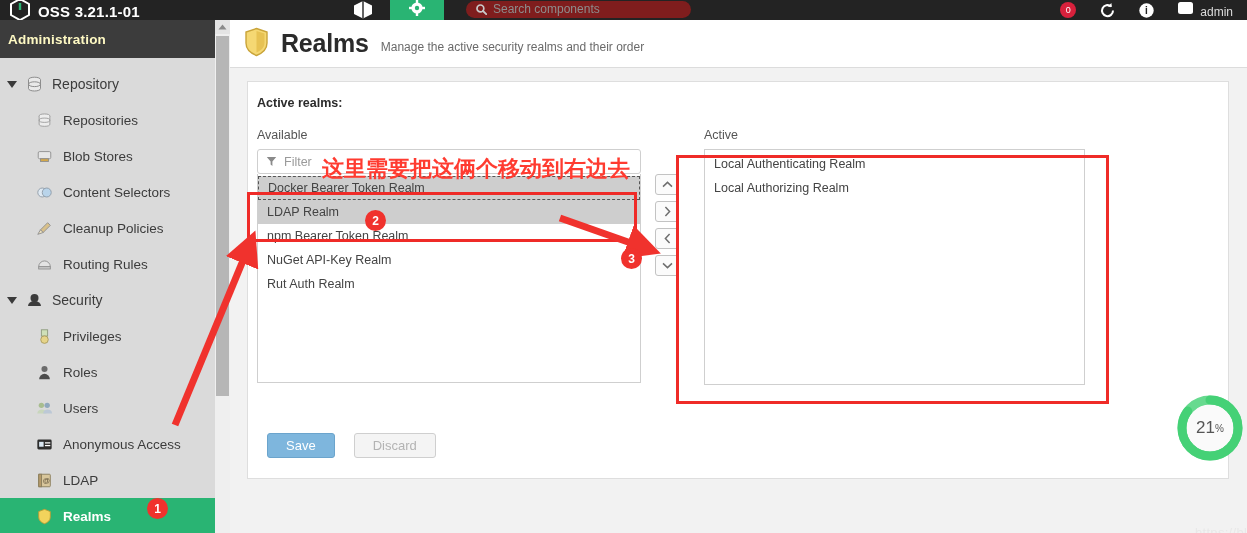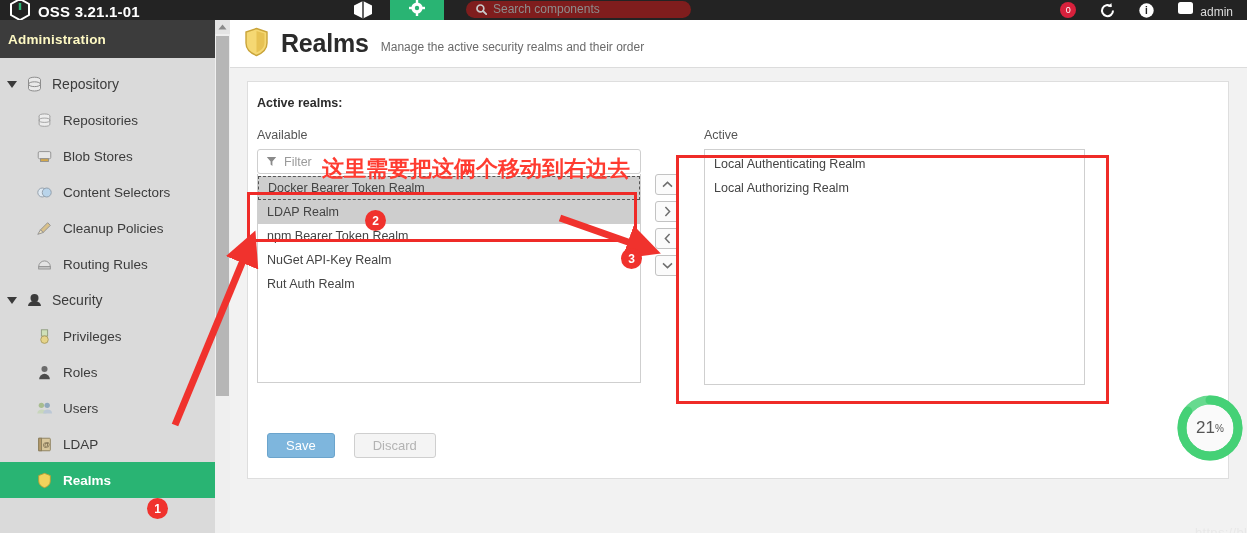--- a/index.html
+++ b/index.html
@@ -363,20 +363,31 @@
           <svg class="ico-sm" viewBox="0 0 19 19">
             <circle cx="6" cy="6" r="3" fill="#a8bd8f"></circle>
             <circle cx="12.5" cy="6" r="3" fill="#8fa8bd"></circle>
             <path d="M1.5 15 a5 4.5 0 0 1 10 0 z" fill="#c8d6bc"></path>
             <path d="M8 15 a5 4.5 0 0 1 10 0 z" fill="#bcc8d6"></path>
           </svg>
         </span>
         <span class="nav-item-label">Users</span>
       </div>
 
+      <div class="nav-item">
+        <span>
+          <svg class="ico-sm" viewBox="0 0 19 19">
+            <rect x="1.5" y="4" width="16" height="11" rx="1.5" fill="#2e2e2e"></rect>
+            <rect x="3.5" y="6.5" width="5" height="5.5" fill="#d9e7f2"></rect>
+            <rect x="10" y="7" width="6" height="1.4" fill="#ffffff"></rect>
+            <rect x="10" y="10" width="6" height="1.4" fill="#ffffff"></rect>
+          </svg>
+        </span>
+        <span class="nav-item-label">Anonymous Access</span>
+      </div>
 
       <div class="nav-item">
         <span>
           <svg class="ico-sm" viewBox="0 0 19 19">
             <rect x="3" y="2.5" width="13" height="14" rx="1" fill="#d8c69b" stroke="#8a7d5c"></rect>
             <rect x="3" y="2.5" width="3.2" height="14" fill="#b59a6a" stroke="#8a7d5c"></rect>
             <text x="11.5" y="12" font-size="8" fill="#5d5139" text-anchor="middle" font-family="Liberation Sans">@</text>
           </svg>
         </span>
         <span class="nav-item-label">LDAP</span>

